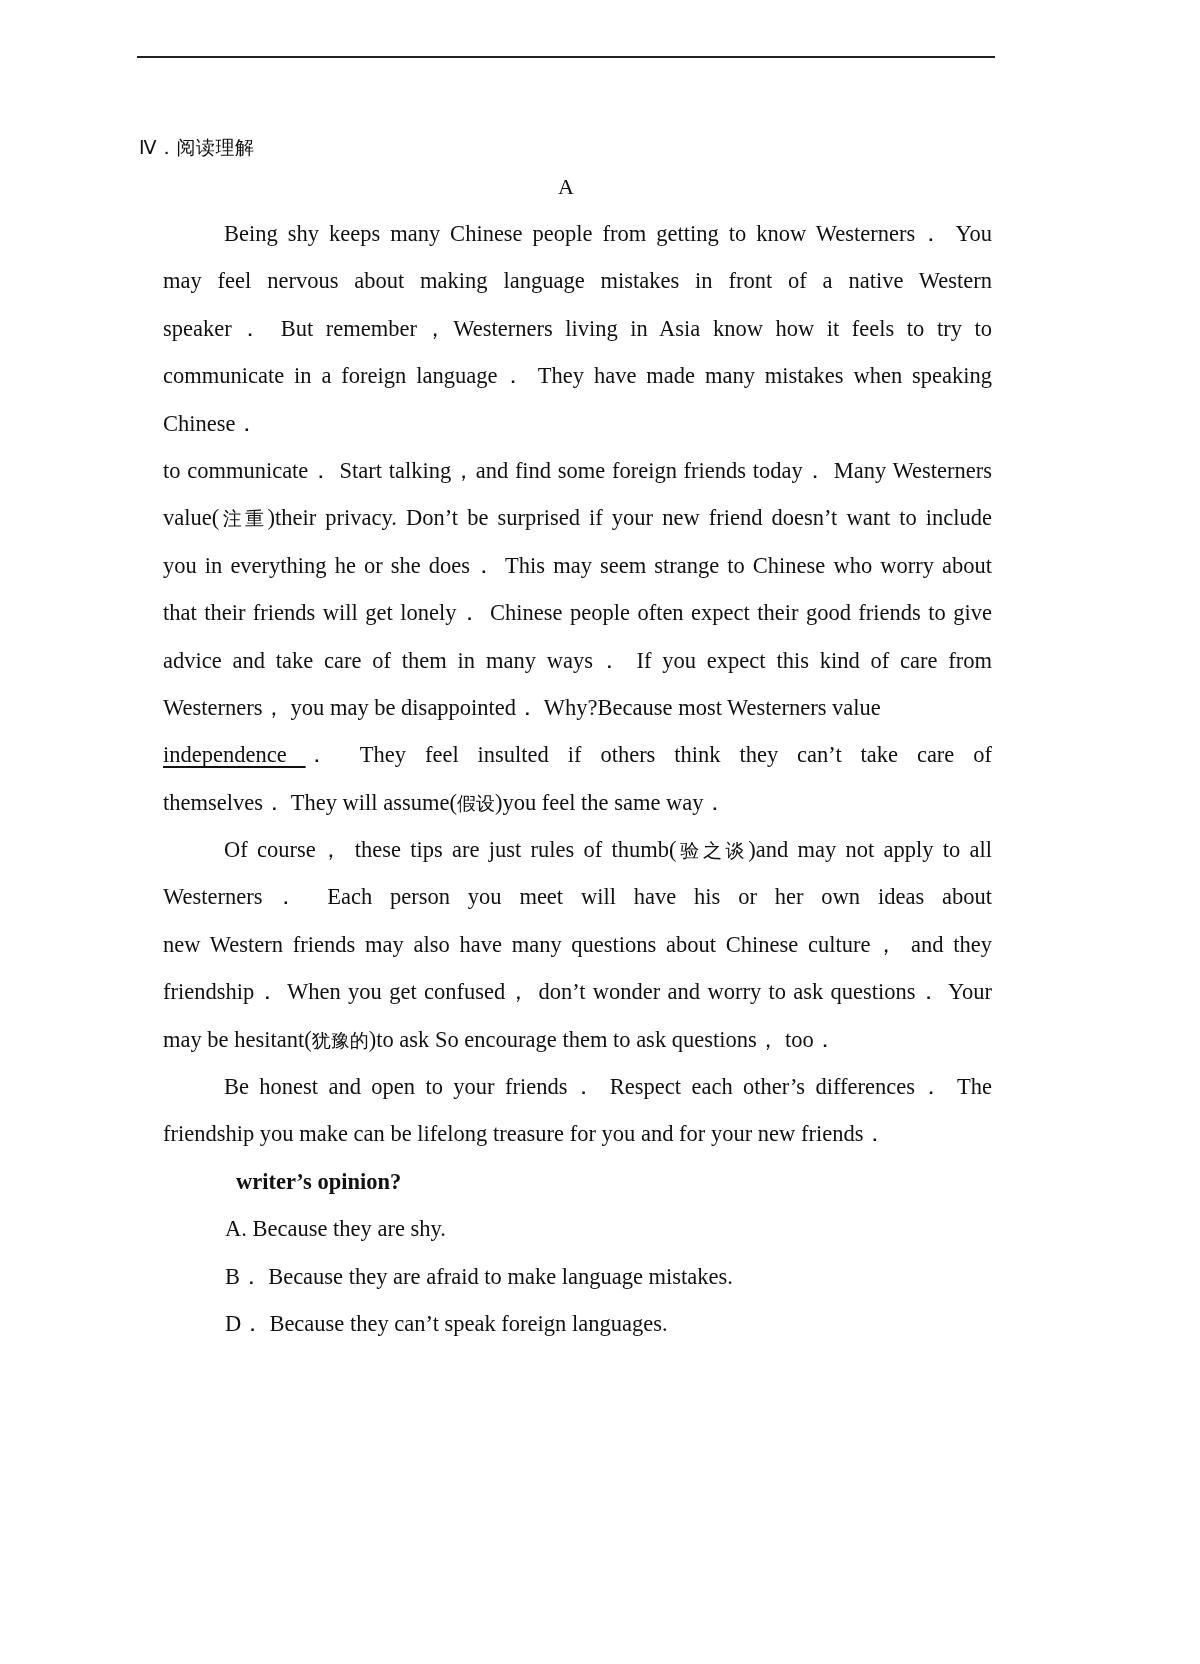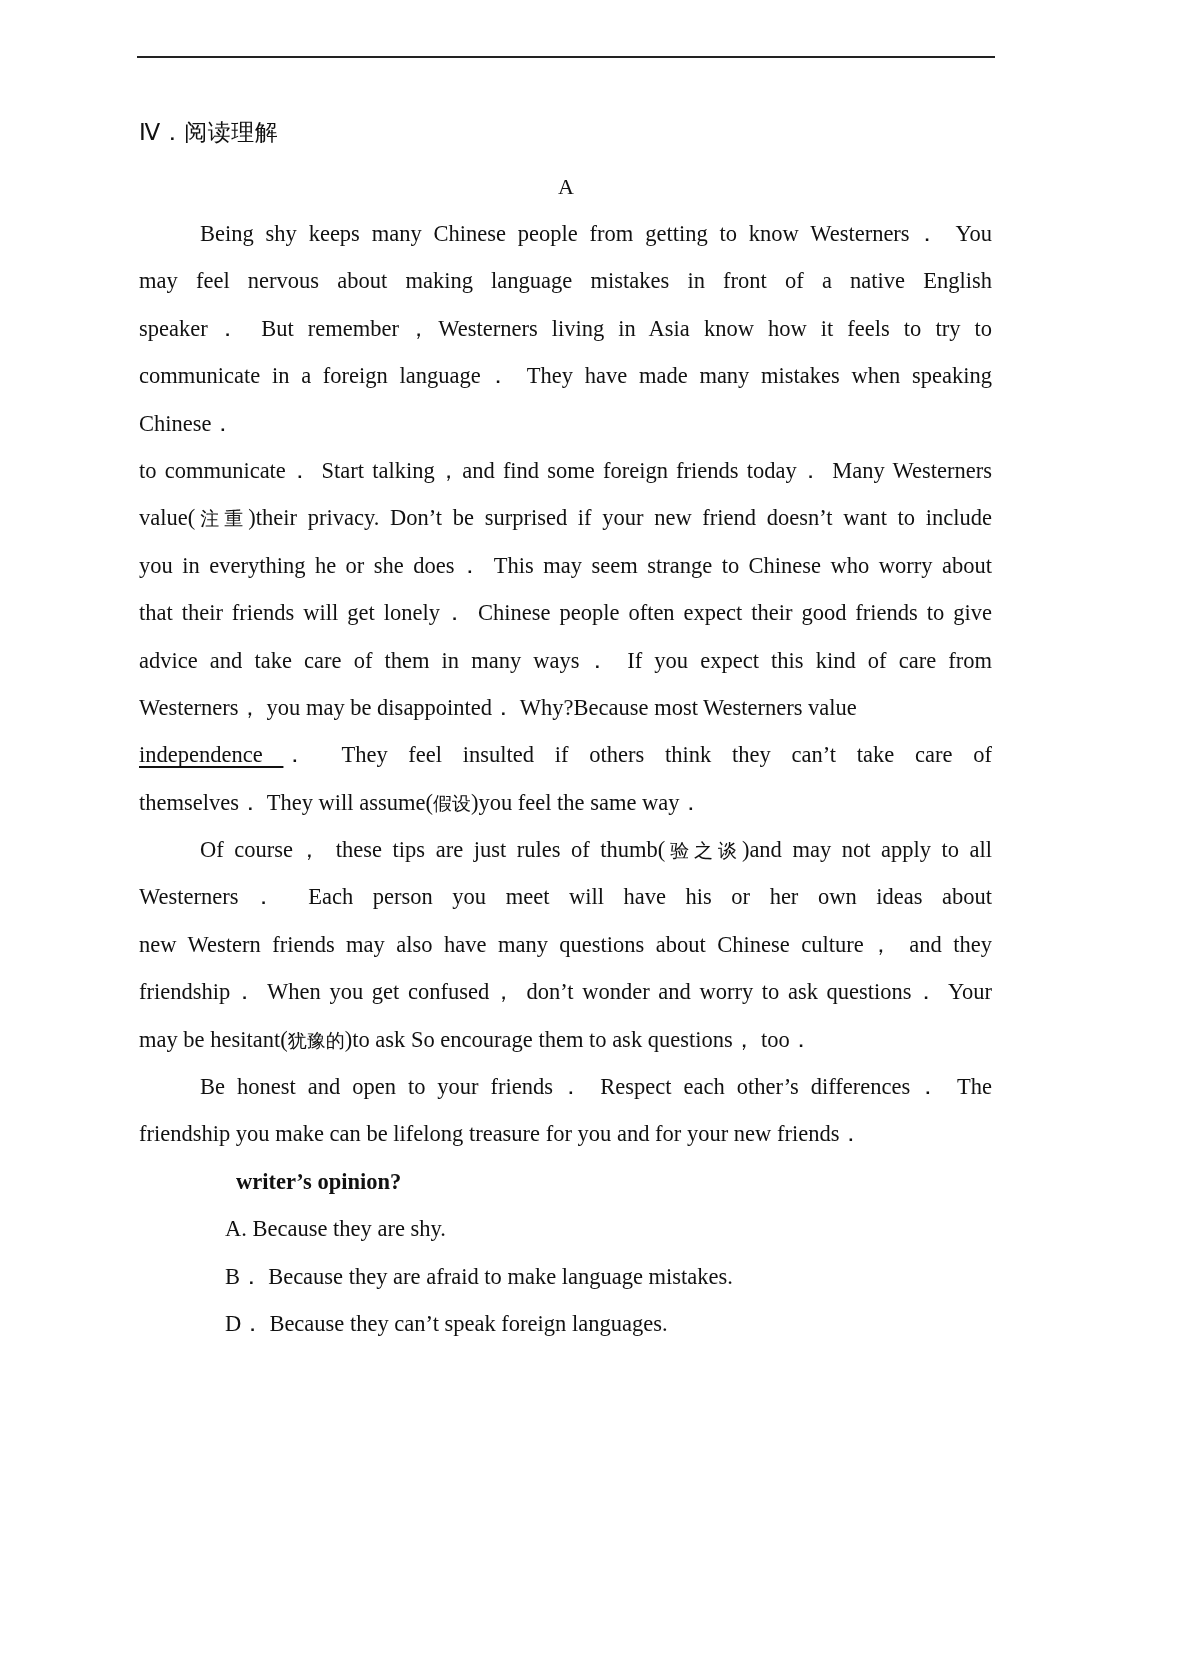--- a/index.html
+++ b/index.html
@@ -19,22 +19,22 @@
       position: absolute;
       left: 137px;
       top: 56px;
       width: 858px;
       height: 0;
       border-top: 2px solid #222222;
     }
     .section-heading {
       position: absolute;
       left: 139px;
-      top: 116px;
-      font-size: 23px;
+      top: 131px;
+      font-size: 19px;
       line-height: 32px;
       font-family: "DejaVu Sans", sans-serif;
       letter-spacing: 0.5px;
     }
     .passage-label {
       position: absolute;
       left: 0;
       width: 1132px;
       top: 172px;
       text-align: center;
@@ -47,20 +47,21 @@
       top: 218px;
       width: 853px;
     }
     .line {
       display: block;
       height: 47.4px;
       line-height: 32px;
       font-size: 22.5px;
       white-space: nowrap;
       overflow: visible;
+      margin-left: 24px;
     }
     .line.justify {
       text-align: justify;
       text-align-last: justify;
       white-space: normal;
       overflow: hidden;
     }
     .line.indent {
       padding-left: 61px;
     }
@@ -97,21 +98,21 @@
 
 <div class="top-rule"></div>
 
 <div class="section-heading">Ⅳ．阅读理解</div>
 <div class="passage-label">A</div>
 
 <div class="content">
   <div id="passage">
       <div>
         <div class="line justify indent"><span>Being shy keeps many Chinese people from getting to know Westerners． You</span></div>
-        <div class="line justify"><span>may feel nervous about making language mistakes in front of a native English</span></div>
+        <div class="line justify"><span>may feel nervous about making language mistakes in front of a native Western</span></div>
         <div class="line justify"><span>speaker． But remember，Westerners living in Asia know how it feels to try to</span></div>
         <div class="line justify"><span>communicate in a foreign language． They have made many mistakes when speaking</span></div>
         <div class="line"><span>Chinese．</span></div>
       </div>
       <div>
         <div class="line justify"><span>to communicate． Start talking，and find some foreign friends today． Many Westerners</span></div>
         <div class="line justify"><span>value(<span class="cjk">注重</span>)their privacy. Don’t be surprised if your new friend doesn’t want to include</span></div>
         <div class="line justify"><span>you in everything he or she does． This may seem strange to Chinese who worry about</span></div>
         <div class="line justify"><span>that their friends will get lonely． Chinese people often expect their good friends to give</span></div>
         <div class="line justify"><span>advice and take care of them in many ways． If you expect this kind of care from</span></div>

